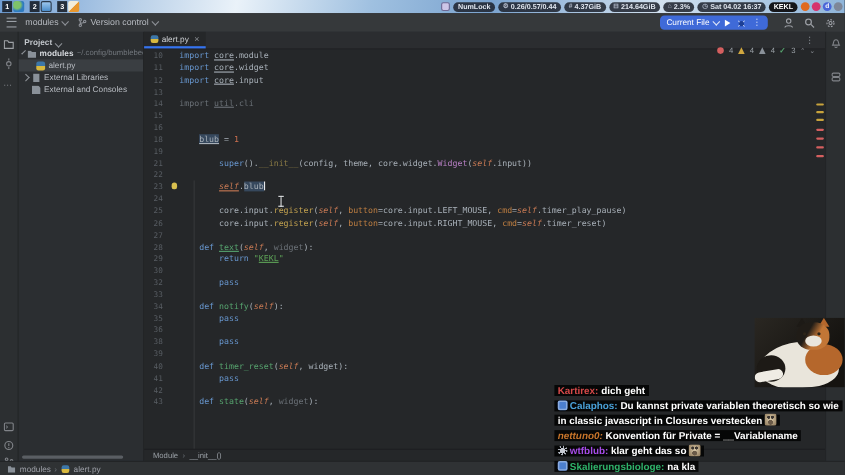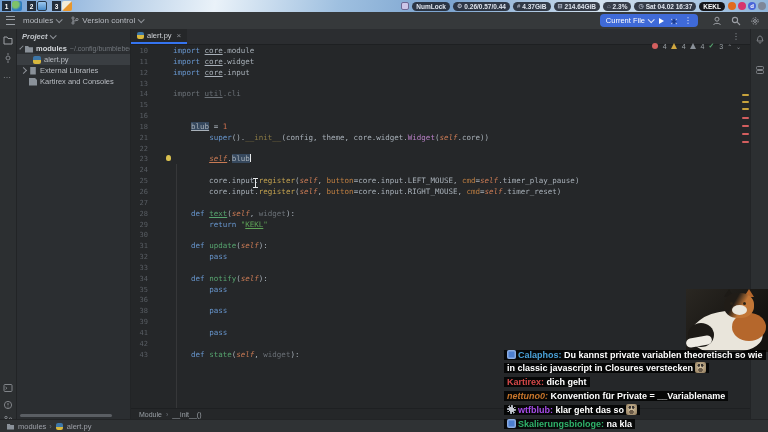--- a/index.html
+++ b/index.html
@@ -39,42 +39,42 @@
   .run-pill .chev{border-color:#dfe6f8;}
   .play-tri{width:0;height:0;border-left:5px solid #fff;border-top:3.5px solid transparent;border-bottom:3.5px solid transparent;}
   .dots-v{color:#e6ecfa;font-size:8px;line-height:8px;}
   .tb-icons{display:flex;align-items:center;gap:9px;margin:0 8px 0 14px;}
   
   .stripe-left{position:absolute;left:0;top:29px;width:16px;bottom:13px;background:#2c2f31;border-right:1px solid #222426;}
   .sicon{position:absolute;left:3px;width:10px;height:10px;opacity:.75;}
   
   .project{position:absolute;left:17px;top:29px;width:113px;bottom:13px;background:#2b2e31;border-right:1px solid #222426;
     color:#b8bcc2;font-size:7.5px;}
-  .proj-head{display:flex;align-items:center;height:14px;padding-left:5px;font-weight:bold;color:#c3c7cc;font-style:italic;}
+  .proj-head{display:flex;align-items:flex-end;height:14px;padding-left:5px;font-weight:bold;color:#c3c7cc;}
   .tree-row{display:flex;align-items:center;height:11px;white-space:nowrap;overflow:hidden;}
   .tree-row.sel{background:#3a3e42;}
   .t-icon{width:8px;height:8px;margin:0 3px 0 2px;flex:none;}
   .folder-ic{background:#8a9199;clip-path:polygon(0 20%,40% 20%,50% 35%,100% 35%,100% 100%,0 100%);}
   .py-ic{border-radius:2px;background:linear-gradient(#3d77a8 50%,#d8b83e 50%);}
   .lib-ic{background:#8a9199;clip-path:polygon(15% 0,85% 0,85% 100%,15% 100%);}
   .scr-ic{background:#8a9199;clip-path:polygon(0 0,70% 0,100% 30%,100% 100%,0 100%);}
   .t-path{color:#72777d;margin-left:3px;font-size:7px;}
   .t-bold{font-weight:bold;color:#d6d9dd;}
   .proj-hscroll{position:absolute;left:3px;bottom:2px;width:92px;height:3px;background:#5a5e63;border-radius:2px;}
   
   .editor{position:absolute;left:131px;top:29px;right:18px;bottom:13px;background:#252729;}
   .tabbar{height:15px;background:#2b2d30;border-bottom:1px solid #1e2022;display:flex;align-items:flex-end;}
   .tab{display:flex;align-items:center;gap:3px;height:15px;padding:0 6px;background:#252729;
     color:#cfd2d6;font-size:7.5px;border-bottom:2px solid #3574f0;box-sizing:border-box;}
   .tab .py-ic{width:7px;height:7px;}
   .tab-close{color:#8d9197;font-size:8px;margin-left:2px;}
   .code-area{position:absolute;left:0;top:15px;right:0;bottom:10px;overflow:hidden;padding-top:2px;}
   .code-line{height:10.85px;line-height:10.85px;white-space:pre;font-family:"DejaVu Sans Mono",monospace;font-size:7.5px;}
   .ln{display:inline-block;width:17px;text-align:right;color:#585d63;font-size:7px;
-      font-family:"DejaVu Sans Mono",monospace;margin-right:16px;}
+      font-family:"DejaVu Sans Mono",monospace;margin-right:6px;}
   .gut{display:inline-block;width:9px;}
   .gut.bulb::before{content:"";display:inline-block;width:5px;height:6px;margin-left:2px;
       background:#d9c04f;border-radius:50% 50% 2px 2px;}
   .k{color:#6897cf;} .p{color:#a8b0b8;} .g{color:#6b7177;} .cls{color:#b77fc4;}
   .fn{color:#57a56f;} .fc{color:#c3a24f;} .dd{color:#8a7a45;} .sf{color:#c97a54;font-style:italic;}
   .pr{color:#be7e41;} .s{color:#5ea357;} .n{color:#ce704f;}
   .ul{text-decoration:underline;text-underline-offset:1px;}
   .hl{background:rgba(85,125,180,.38);}
   .caret{display:inline-block;width:1.5px;height:8px;background:#e8eaec;vertical-align:-1px;}
   .indent-guide{position:absolute;width:1px;background:rgba(255,255,255,.08);}
@@ -270,21 +270,21 @@
     <span class="t-icon py-ic"></span>
     <span>alert.py</span>
   </div>
   <div class="tree-row">
     <span class="chev" style="transform:rotate(-45deg);margin:0 1px 0 4px"></span>
     <span class="t-icon lib-ic"></span>
     <span>External Libraries</span>
   </div>
   <div class="tree-row" style="padding-left:10px">
     <span class="t-icon scr-ic"></span>
-    <span>Kartirex and Consoles</span>
+    <span>External and Consoles</span>
   </div>
   <div class="proj-hscroll"></div>
 </div>
 
 <div class="editor">
   <div class="tabbar">
     <div class="tab">
       <span class="py-ic t-icon" style="margin:0"></span>
       <span>alert.py</span>
       <span class="tab-close">×</span>
@@ -305,38 +305,39 @@
   <div class="code-area">
     <div id="code-lines">
         <div class="code-line"><span class="ln">10</span><span class="gut"></span><span class="k">import </span><span class="p ul">core</span><span class="p">.module</span></div>
         <div class="code-line"><span class="ln">11</span><span class="gut"></span><span class="k">import </span><span class="p ul">core</span><span class="p">.widget</span></div>
         <div class="code-line"><span class="ln">12</span><span class="gut"></span><span class="k">import </span><span class="p ul">core</span><span class="p">.input</span></div>
         <div class="code-line"><span class="ln">13</span><span class="gut"></span></div>
         <div class="code-line"><span class="ln">14</span><span class="gut"></span><span class="g">import </span><span class="g ul">util</span><span class="g">.cli</span></div>
         <div class="code-line"><span class="ln">15</span><span class="gut"></span></div>
         <div class="code-line"><span class="ln">16</span><span class="gut"></span></div>
         <div class="code-line"><span class="ln">18</span><span class="gut"></span><span class="p">    </span><span class="p ul hl">blub</span><span class="p"> = </span><span class="n">1</span></div>
-        <div class="code-line"><span class="ln">21</span><span class="gut"></span><span class="p">        </span><span class="k">super</span><span class="p">().</span><span class="dd">__init__</span><span class="p">(config, theme, core.widget.</span><span class="cls">Widget</span><span class="p">(</span><span class="sf">self</span><span class="p">.core))</span></div>
+        <div class="code-line"><span class="ln">19</span><span class="gut"></span></div>
+        <div class="code-line"><span class="ln">21</span><span class="gut"></span><span class="p">        </span><span class="k">super</span><span class="p">().</span><span class="dd">__init__</span><span class="p">(config, theme, core.widget.</span><span class="cls">Widget</span><span class="p">(</span><span class="sf">self</span><span class="p">.input))</span></div>
         <div class="code-line"><span class="ln">22</span><span class="gut"></span></div>
         <div class="code-line"><span class="ln">23</span><span class="gut bulb"></span><span class="p">        </span><span class="sf ul">self</span><span class="p">.</span><span class="p hl">blub</span><span class="caret"></span></div>
         <div class="code-line"><span class="ln">24</span><span class="gut"></span></div>
         <div class="code-line"><span class="ln">25</span><span class="gut"></span><span class="p">        core.input.</span><span class="fc">register</span><span class="p">(</span><span class="sf">self</span><span class="p">, </span><span class="pr">button</span><span class="p">=</span><span class="p">core.input.LEFT_MOUSE, </span><span class="pr">cmd</span><span class="p">=</span><span class="sf">self</span><span class="p">.timer_play_pause)</span></div>
         <div class="code-line"><span class="ln">26</span><span class="gut"></span><span class="p">        core.input.</span><span class="fc">register</span><span class="p">(</span><span class="sf">self</span><span class="p">, </span><span class="pr">button</span><span class="p">=</span><span class="p">core.input.RIGHT_MOUSE, </span><span class="pr">cmd</span><span class="p">=</span><span class="sf">self</span><span class="p">.timer_reset)</span></div>
         <div class="code-line"><span class="ln">27</span><span class="gut"></span></div>
         <div class="code-line"><span class="ln">28</span><span class="gut"></span><span class="p">    </span><span class="k">def </span><span class="fn ul">text</span><span class="p">(</span><span class="sf">self</span><span class="p">, </span><span class="g">widget</span><span class="p">):</span></div>
         <div class="code-line"><span class="ln">29</span><span class="gut"></span><span class="p">        </span><span class="k">return </span><span class="s">"</span><span class="s ul">KEKL</span><span class="s">"</span></div>
         <div class="code-line"><span class="ln">30</span><span class="gut"></span></div>
-        <div class="code-line"><span class="ln">31</span><span class="gut"></span><span class="p">    </span><span class="k">def </span><span class="fn">update</span><span class="p">(</span><span class="sf">self</span><span class="p">):</span></div>
         <div class="code-line"><span class="ln">32</span><span class="gut"></span><span class="p">        </span><span class="k">pass</span></div>
         <div class="code-line"><span class="ln">33</span><span class="gut"></span></div>
         <div class="code-line"><span class="ln">34</span><span class="gut"></span><span class="p">    </span><span class="k">def </span><span class="fn">notify</span><span class="p">(</span><span class="sf">self</span><span class="p">):</span></div>
         <div class="code-line"><span class="ln">35</span><span class="gut"></span><span class="p">        </span><span class="k">pass</span></div>
         <div class="code-line"><span class="ln">36</span><span class="gut"></span></div>
         <div class="code-line"><span class="ln">38</span><span class="gut"></span><span class="p">        </span><span class="k">pass</span></div>
         <div class="code-line"><span class="ln">39</span><span class="gut"></span></div>
+        <div class="code-line"><span class="ln">40</span><span class="gut"></span><span class="p">    </span><span class="k">def </span><span class="fn">timer_reset</span><span class="p">(</span><span class="sf">self</span><span class="p">, widget):</span></div>
         <div class="code-line"><span class="ln">41</span><span class="gut"></span><span class="p">        </span><span class="k">pass</span></div>
         <div class="code-line"><span class="ln">42</span><span class="gut"></span></div>
         <div class="code-line"><span class="ln">43</span><span class="gut"></span><span class="p">    </span><span class="k">def </span><span class="fn">state</span><span class="p">(</span><span class="sf">self</span><span class="p">, </span><span class="g">widget</span><span class="p">):</span></div>
       </div>
     <div class="indent-guide" style="left:45px;top:120px;height:290px"></div>
   </div>
   <div class="breadcrumbs">
     <span>Module</span>
     <span style="color:#6b7177">›</span>
     <span>__init__()</span>
@@ -378,20 +379,20 @@
   <div class="cat-ear-l"></div>
   <div class="cat-ear-r"></div>
   <div class="cat-head"></div>
   <div class="cat-muzzle"></div>
   <div class="cat-eye" style="left:44px"></div>
   <div class="cat-eye" style="left:57px"></div>
   <div class="cat-paw"></div>
 </div>
 
 <div class="chat" id="chat">
+    <div class="chat-row"><span class="chat-bubble"><span style="color: rgb(214, 73, 73);">Kartirex: </span><span>dich geht</span></span></div>
     <div class="chat-row"><span class="chat-bubble"><span class="badge badge-sub"></span><span style="color: rgb(74, 161, 216);">Calaphos: </span><span>Du kannst private variablen theoretisch so wie in classic javascript in Closures verstecken</span><span class="emote"></span></span></div>
-    <div class="chat-row"><span class="chat-bubble"><span style="color: rgb(214, 73, 73);">Kartirex: </span><span>dich geht</span></span></div>
     <div class="chat-row"><span class="chat-bubble"><span style="color: rgb(201, 118, 43); font-style: italic;">nettuno0: </span><span>Konvention für Private = __Variablename</span></span></div>
     <div class="chat-row"><span class="chat-bubble"><span class="badge badge-gear"></span><span style="color: rgb(166, 76, 232);">wtfblub: </span><span>klar geht das so</span><span class="emote"></span></span></div>
     <div class="chat-row"><span class="chat-bubble"><span class="badge badge-sub"></span><span style="color: rgb(47, 179, 106);">Skalierungsbiologe: </span><span>na kla</span></span></div>
   </div>
 
 <div class="ibeam"></div>
 
 </body></html>

